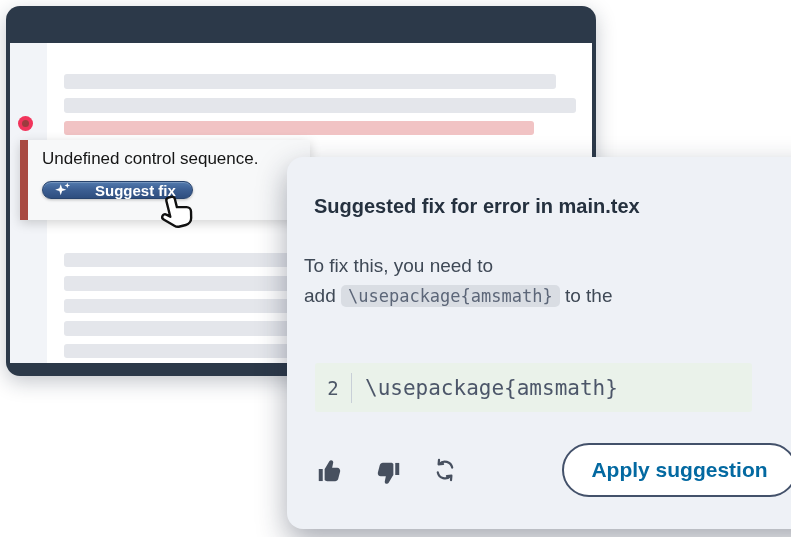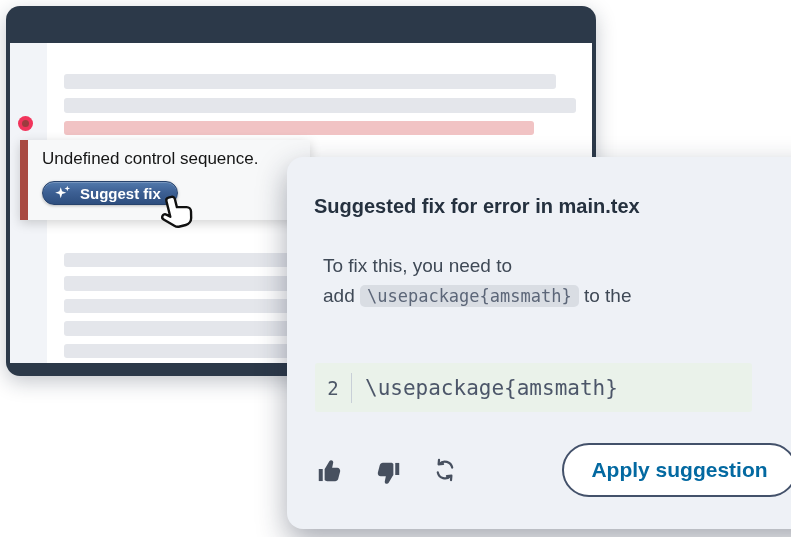--- a/index.html
+++ b/index.html
@@ -32,43 +32,43 @@
   
   .error-tooltip{
     position:absolute;left:20px;top:140px;width:290px;height:80px;
     background:#f7f8f9;border-radius:2px;box-shadow:0 3px 12px rgba(0,0,0,.18);z-index:3;
   }
   .error-tooltip .redbar{position:absolute;left:0;top:0;bottom:0;width:8px;background:#a94a42;}
   .error-msg{
     position:absolute;left:22px;top:9px;font-size:17px;color:#151515;white-space:nowrap;
   }
   .suggest-btn{
-    position:absolute;left:22px;top:41px;height:24px;
-    display:inline-flex;align-items:center;gap:7px;padding:0 16px 0 11px;
+    position:absolute;left:22px;top:41px;height:18px;
+    display:inline-flex;align-items:center;gap:22px;padding:0 16px 0 11px;
     background:linear-gradient(180deg,#527aad 0%,#3d6094 45%,#2e4e7f 100%);
     border:1px solid #27436d;border-radius:15px;cursor:pointer;
     box-shadow:inset 0 1px 0 rgba(255,255,255,.22),0 1px 3px rgba(0,0,0,.25);
   }
   .suggest-btn .label{color:#fff;font-size:15px;font-weight:bold;white-space:nowrap;}
   .suggest-btn svg{display:block;}
   
   .cursor{position:absolute;left:156px;top:193px;width:38px;height:38px;z-index:4;
     transform:rotate(-14deg);}
   
   .card{
     position:absolute;left:287px;top:157px;width:541px;height:372px;
     background:#eef1f6;border-radius:16px;z-index:5;
     box-shadow:0 12px 30px rgba(25,35,55,.38);
   }
   .card-title{
     position:absolute;left:27px;top:38px;font-size:20px;font-weight:bold;color:#25313f;
     white-space:nowrap;
   }
   .card-body{
-    position:absolute;left:36px;top:94px;font-size:19px;line-height:30px;color:#3f4956;
+    position:absolute;left:17px;top:94px;font-size:19px;line-height:30px;color:#3f4956;
   }
   .inline-code{
     font-family:"DejaVu Sans Mono",monospace;font-size:17px;color:#5c6678;
     background:#d9dde3;border-radius:5px;padding:1px 7px;
   }
   .code-block{
     position:absolute;left:28px;top:206px;width:437px;height:49px;
     background:#eaf2ea;border-radius:3px;display:flex;align-items:center;
   }
   .line-no{

